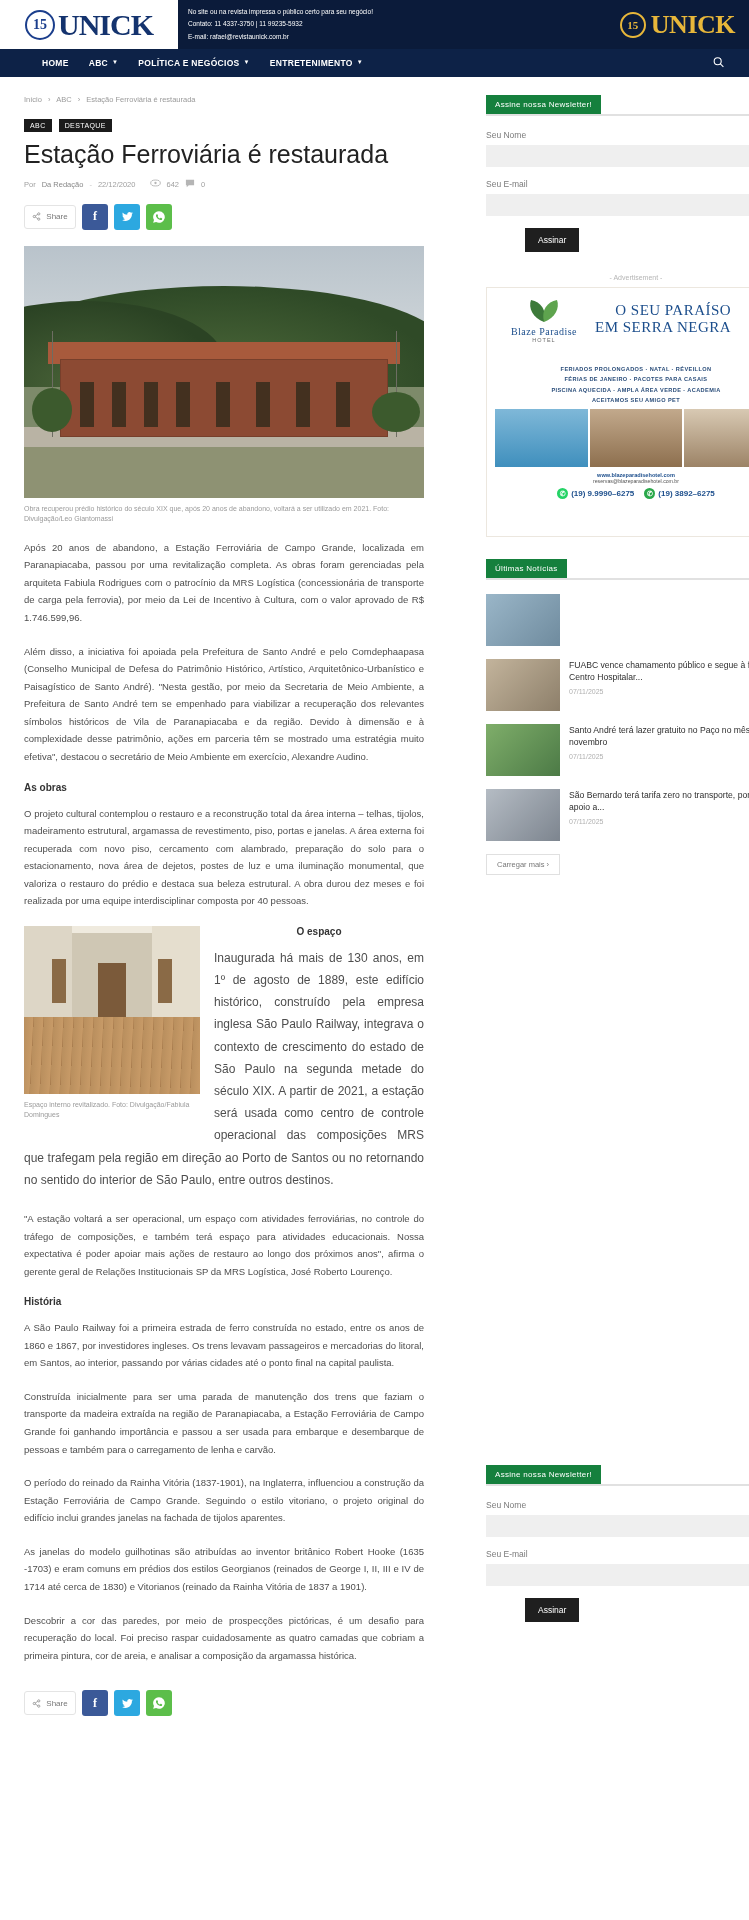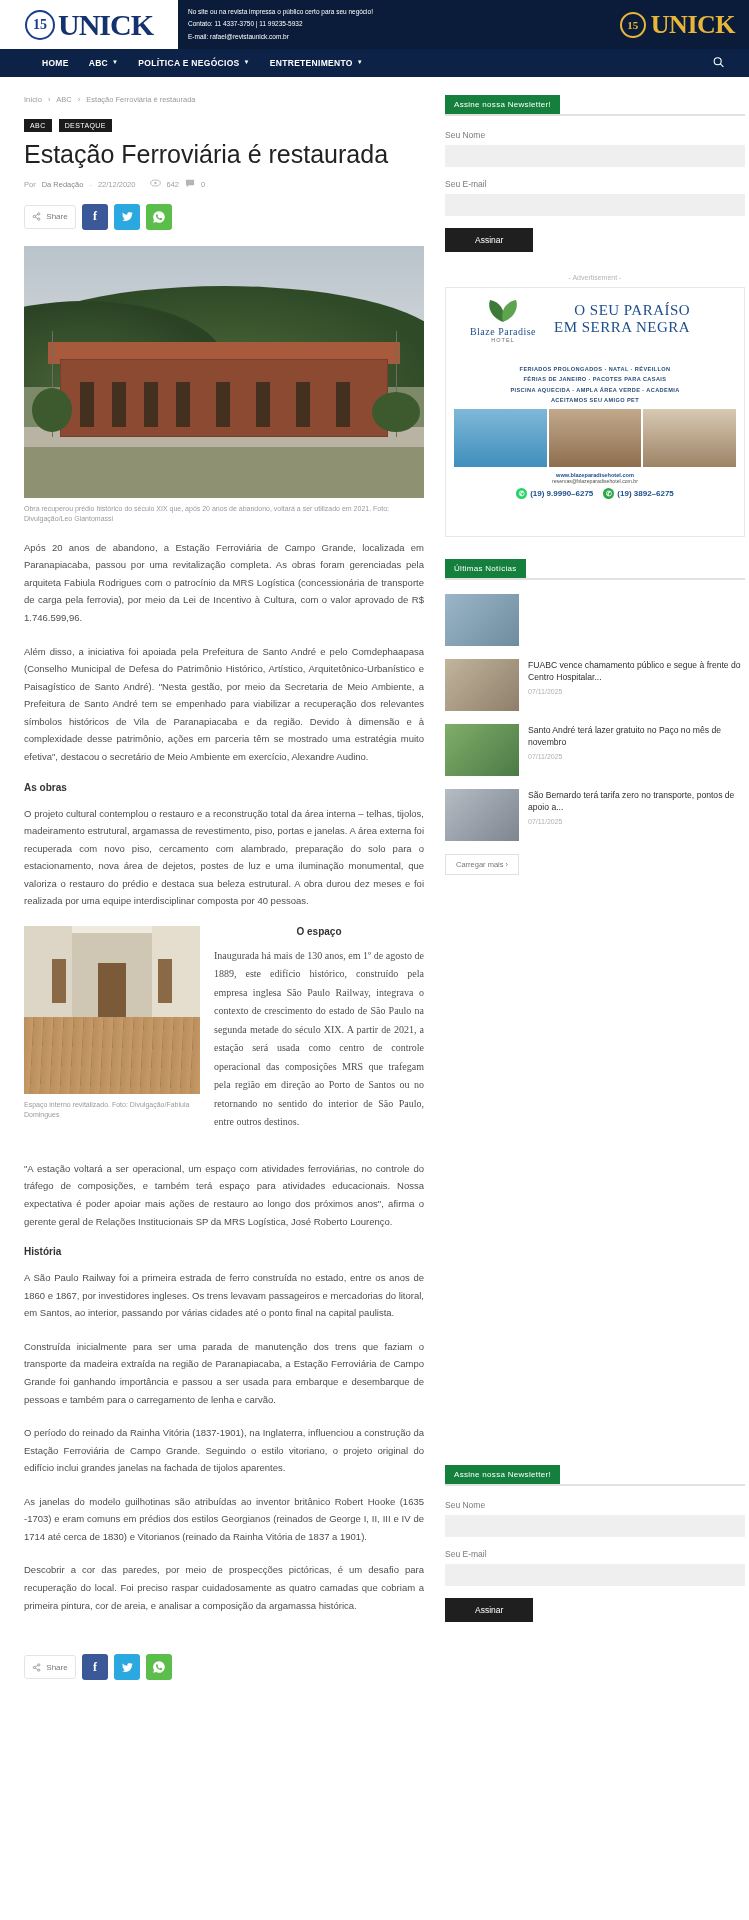--- a/index.html
+++ b/index.html
@@ -35,21 +35,21 @@
   }
   .banner-logo { font-family:"Liberation Serif", serif; font-size:26px; font-weight:bold; color:#e8b73a; letter-spacing:-0.5px; }
 
   
   .nav { height: 28px; background:#0d2247; display:flex; align-items:center; padding-left:42px; position:relative; }
   .nav a { color:#fff; font-size: 8.5px; font-weight:bold; text-decoration:none; margin-right: 20px; letter-spacing:0.3px; display:flex; align-items:center; }
   .caret { display:inline-block; margin-left:4px; font-size:6px; transform: translateY(-1px); }
   .nav-search { position:absolute; right: 24px; top: 50%; transform: translateY(-50%); color:#fff; }
 
   
-  .content { display:flex; padding: 18px 24px 0 24px; }
+  .content { display:flex; padding: 18px 24px 0 24px; gap: 41px; }
   .main-col { width: 400px; }
   .side-col { width: 300px; margin-left: 21px; }
 
   
   .breadcrumb { font-size: 7.5px; color:#9a9a9a; margin-bottom: 14px; }
   .breadcrumb a { color:#9a9a9a; text-decoration:none; }
   .breadcrumb span.sep { margin: 0 4px; }
 
   .cats { margin-bottom: 8px; }
   .cat-tag {
@@ -103,30 +103,30 @@
   .img2 .floor { position:absolute; left:0; bottom:0; width:100%; height:46%;
       background: repeating-linear-gradient(93deg, #b98f5e 0px, #c79a67 9px, #a87c4e 10px); }
   .img2 .wallL { position:absolute; left:0; top:0; width:27%; height:62%; background:#ddd6c6; }
   .img2 .wallR { position:absolute; right:0; top:0; width:27%; height:62%; background:#e5dece; }
   .img2 .back { position:absolute; left:27%; top:4%; width:46%; height:56%; background:#cfc7b4; }
   .img2 .ceil { position:absolute; left:0; top:0; width:100%; height:10%; background:#efeade; }
   .img2 .door { position:absolute; left:42%; top:22%; width:16%; height:36%; background:#7b5a3a; }
   .img2 .wdw { position:absolute; top:20%; width:8%; height:26%; background:#8a6a46; }
   .cap2 { font-size: 7px; color:#9a9a9a; padding-top: 6px; line-height:1.5; }
   .h3-right { font-size: 10px; color:#333; margin: 0 0 10px 0; text-align:center; }
-  p.flowed { font-size: 10px; line-height: 1.85; color:#4e4e4e; margin: 0 0 28px 0; text-align: justify; font-family: Liberation Serif, serif; }
+  p.flowed { font-size: 12px; line-height: 1.85; color:#4e4e4e; margin: 0 0 19px 0; text-align: justify; }
   .clear { clear: both; }
 
   
   .side-head { background:#15803d; color:#fff; font-size: 8px; display:inline-block; padding: 5px 9px; letter-spacing:0.3px; }
   .side-rule { border-bottom: 2px solid #e1e1e1; margin-bottom: 14px; }
   .news-block { margin-bottom: 22px; }
   .field-label { font-size: 8.5px; color:#7a7a7a; margin-bottom: 5px; }
   .field-input { width:100%; height: 22px; background:#efefef; border: none; margin-bottom: 12px; }
-  .btn-dark { background:#1f1f1f; color:#fff; border:none; font-size: 8.5px; padding: 7px 30px; }
+  .btn-dark { background:#1f1f1f; color:#fff; border:none; font-size: 8.5px; padding: 7px 13px; margin-left: 39px; }
 
   .ad-label { text-align:center; font-size: 7px; color:#b5b5b5; margin-bottom: 6px; }
   .ad { width: 300px; height: 250px; background:#ffffff; border:1px solid #ece7df; position:relative; overflow:hidden; }
   .ad-top { height: 74px; background:#fff; position:relative; }
   .ad-hotel { position:absolute; left: 14px; top: 10px; width: 86px; text-align:center; }
   .ad-hotel .hn { font-family:"Liberation Serif", serif; font-size: 10px; color:#1c4e8c; letter-spacing:0.5px; }
   .ad-hotel .hs { font-size: 5.5px; color:#6b6b6b; letter-spacing:1px; }
   .ad-title { position:absolute; left: 108px; top: 14px; font-family:"Liberation Serif", serif; color:#1c4e8c;text-align:right; }
   .ad-title .t1 { font-size: 15px; letter-spacing:0.5px; }
   .ad-title .t2 { font-size: 15px; letter-spacing:0.5px; }

